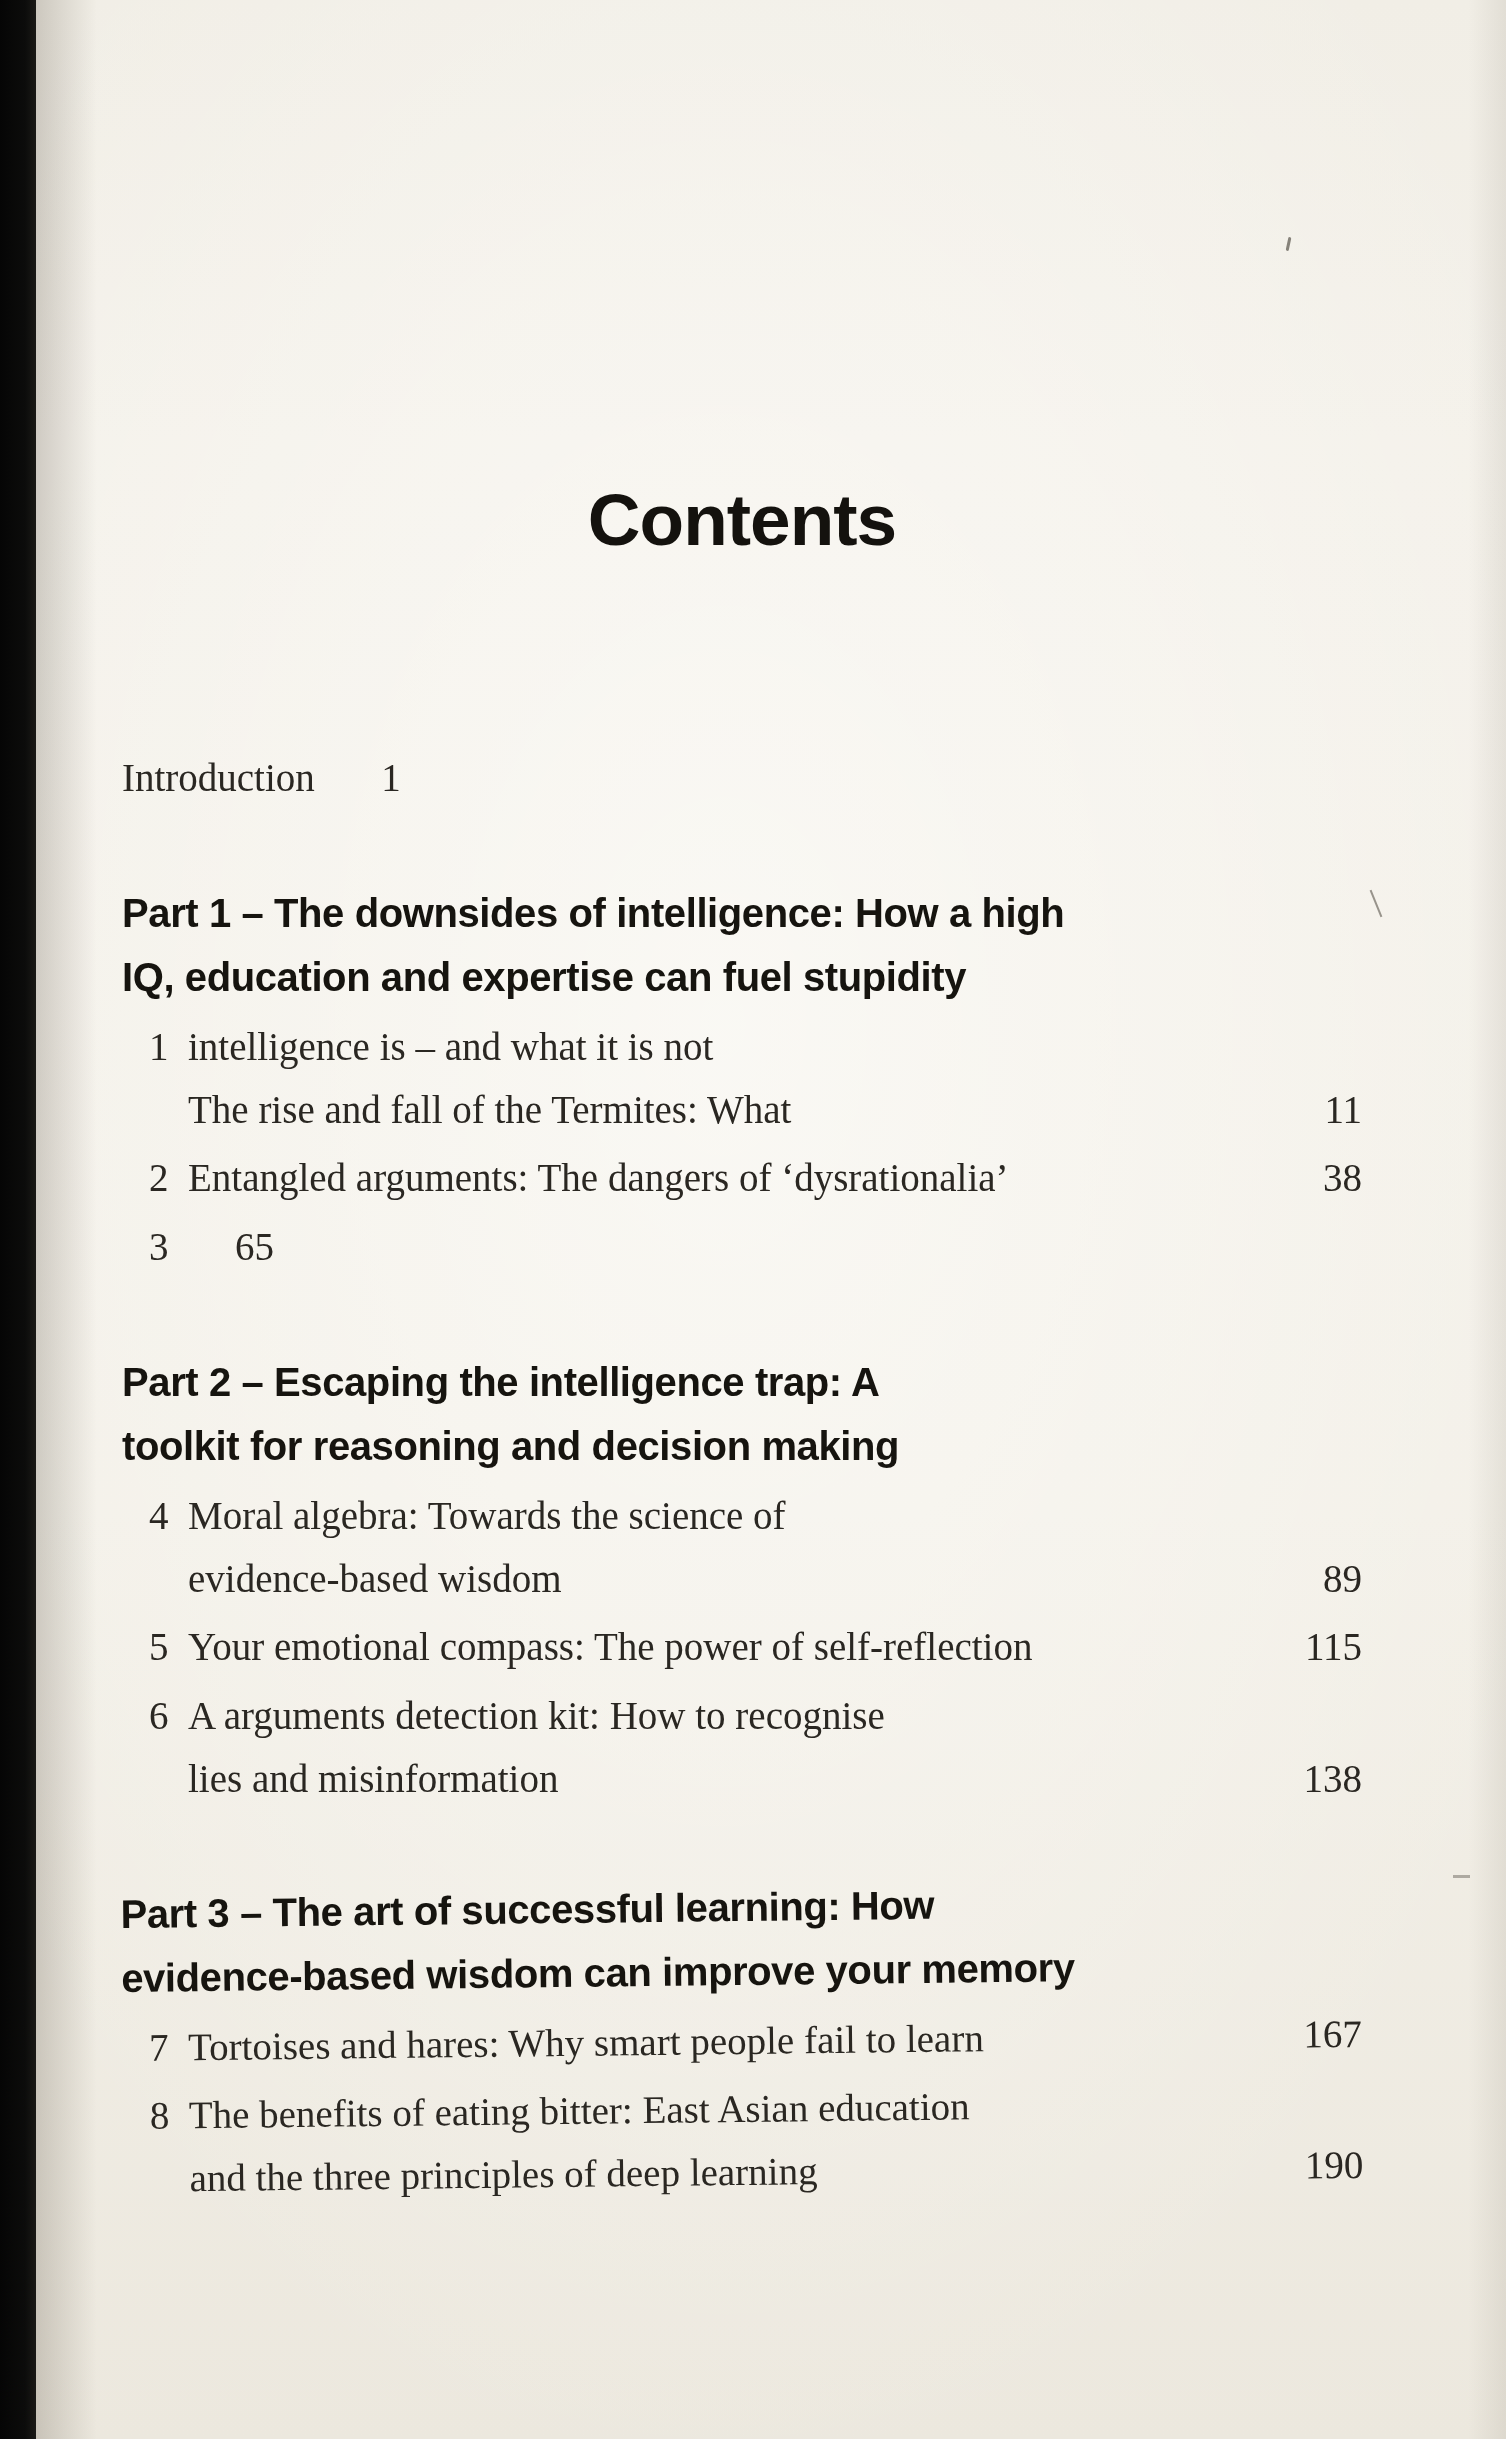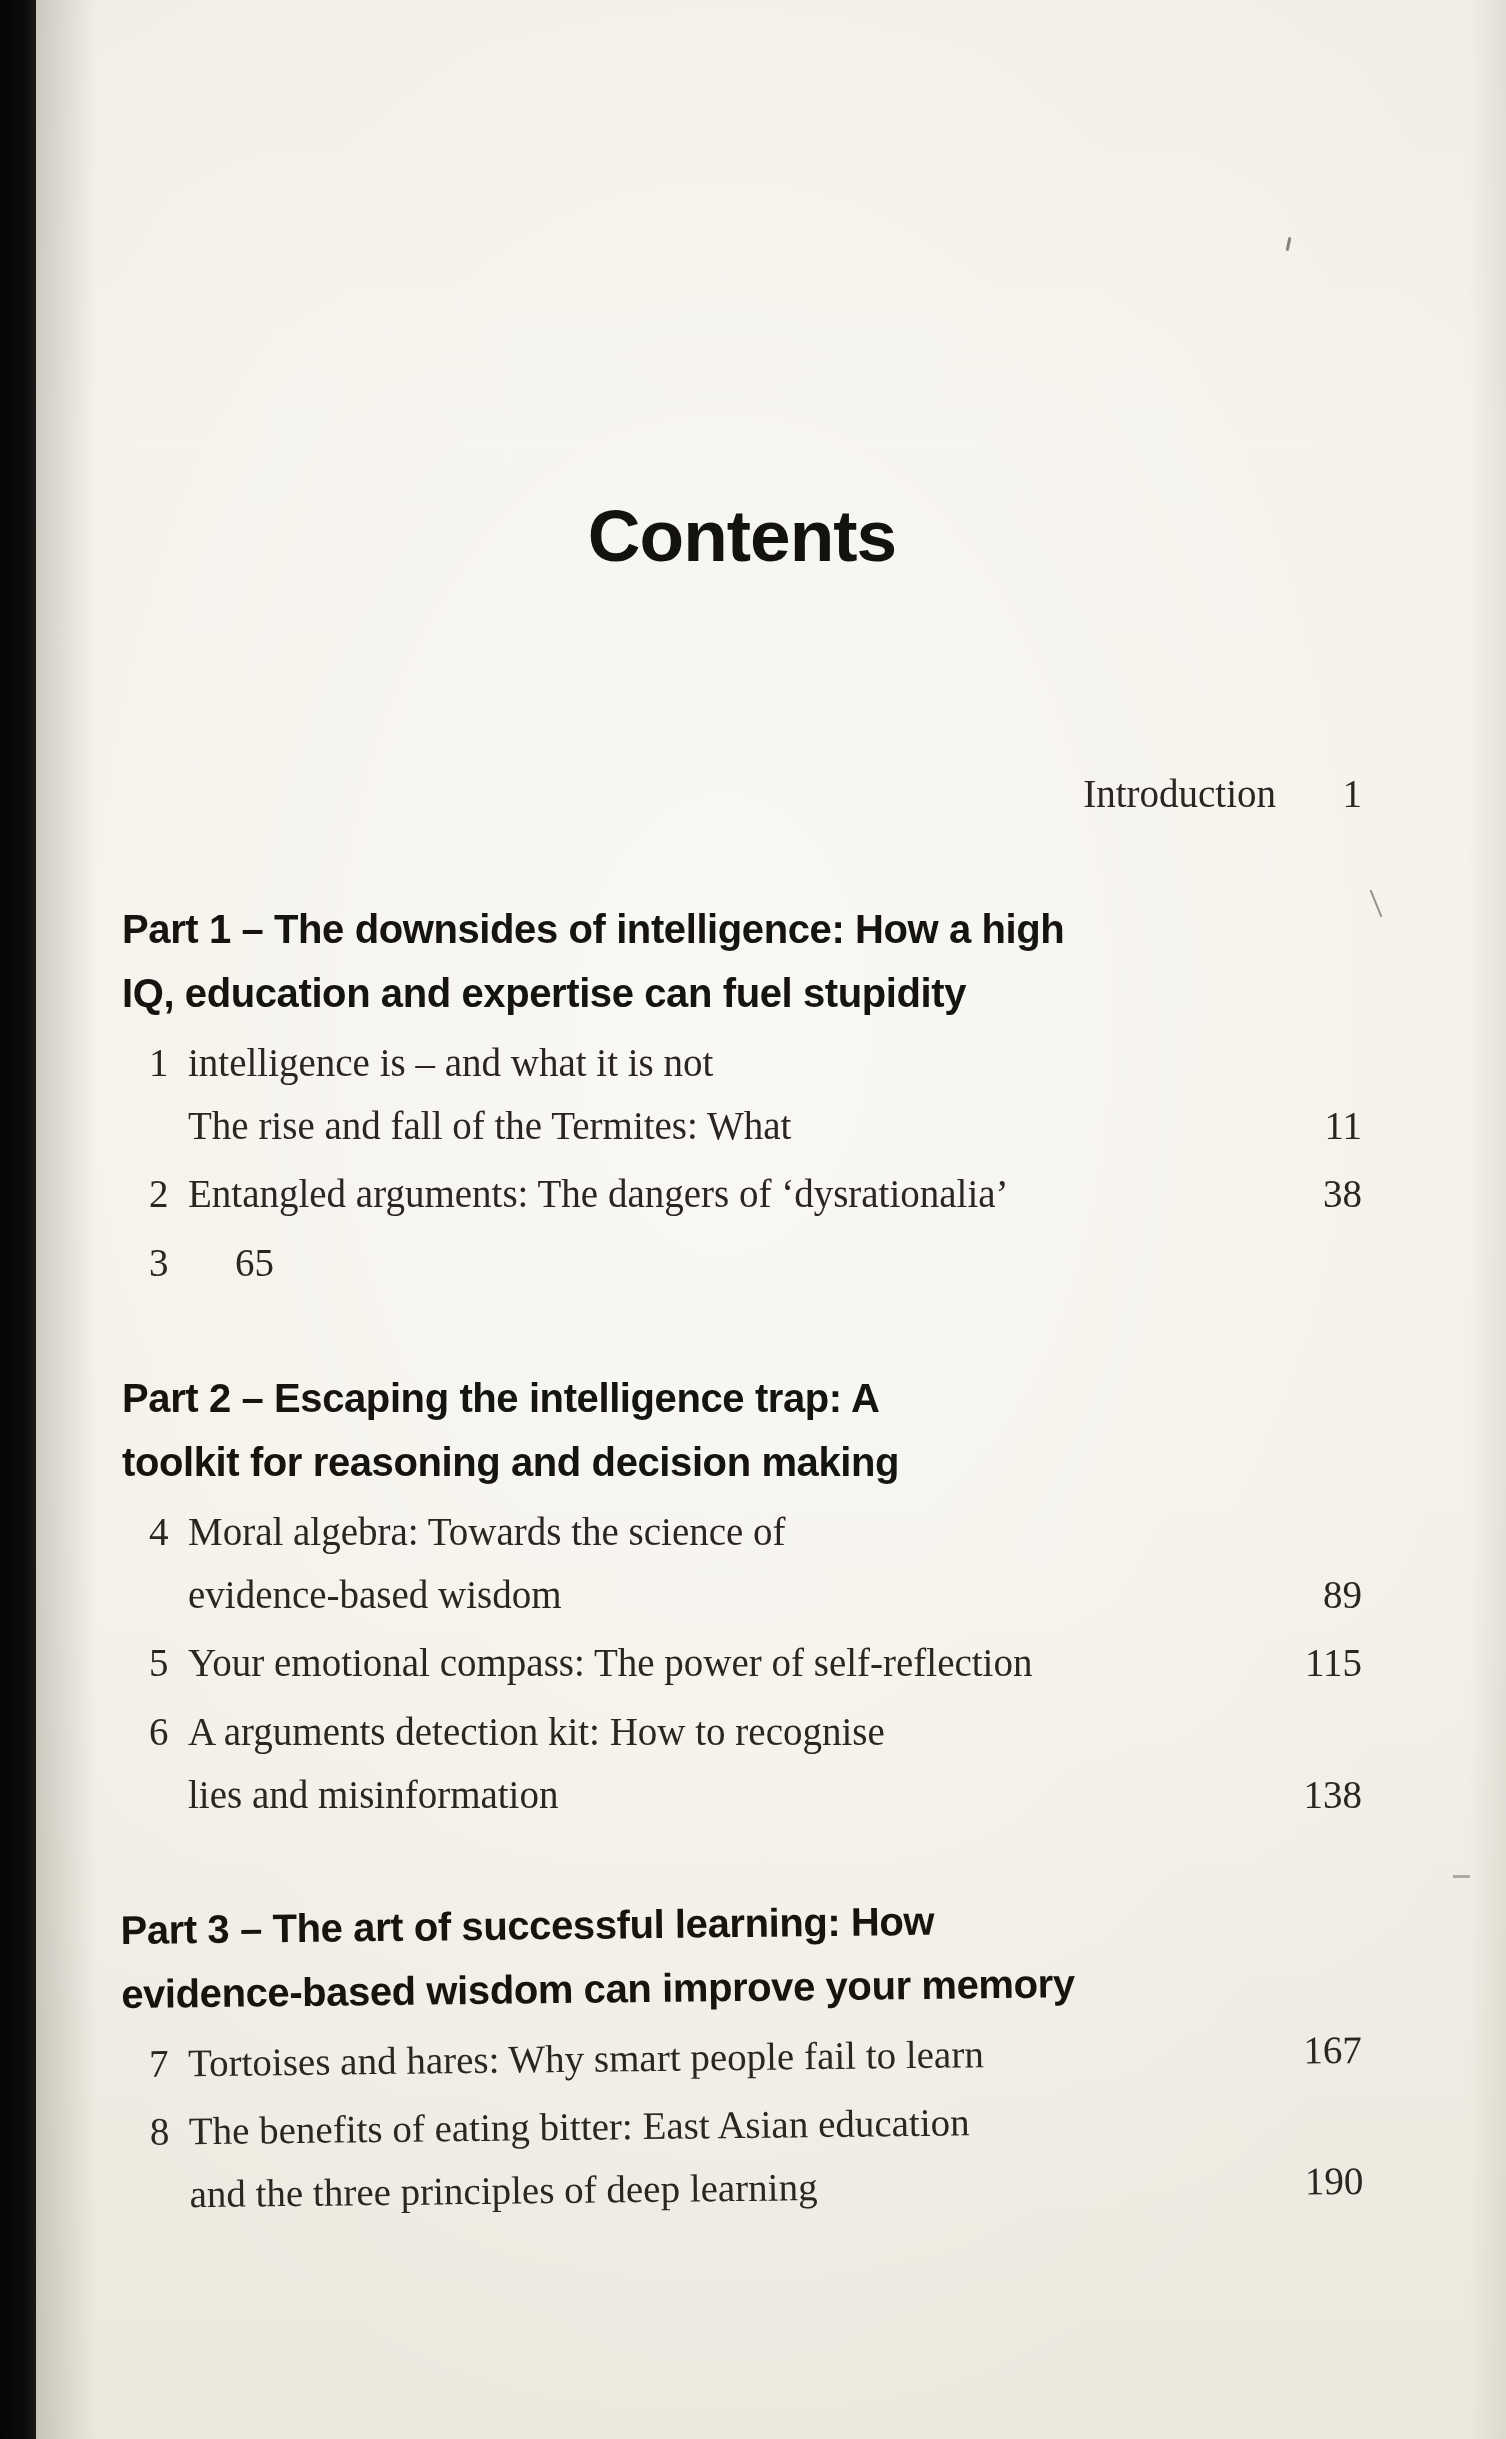--- a/index.html
+++ b/index.html
@@ -35,38 +35,38 @@
   }
   .edge-shadow-right {
     position: absolute;
     right: 0; top: 0; bottom: 0;
     width: 38px;
     background: linear-gradient(270deg, rgba(90,80,64,0.10), rgba(90,80,64,0.0));
   }
   .content {
     position: absolute;
     left: 122px;
-    top: 16px;
+    top: 0;
     width: 1240px;
     color: #2a2722;
   }
   .title {
     margin: 476px 0 0 0;
     text-align: center;
     font-family: "Liberation Sans", sans-serif;
     font-weight: 700;
     font-size: 73px;
     line-height: 88px;
     letter-spacing: -1px;
     color: #14120e;
   }
   .intro-row {
     margin-top: 182px;
     display: flex;
-    justify-content: flex-end;
+    justify-content: flex-start;
     align-items: baseline;
     font-size: 39px;
     line-height: 63px;
   }
   .part {
     margin-top: 72px;
   }
   .part-heading {
     margin: 0;
     font-family: "Liberation Sans", sans-serif;

